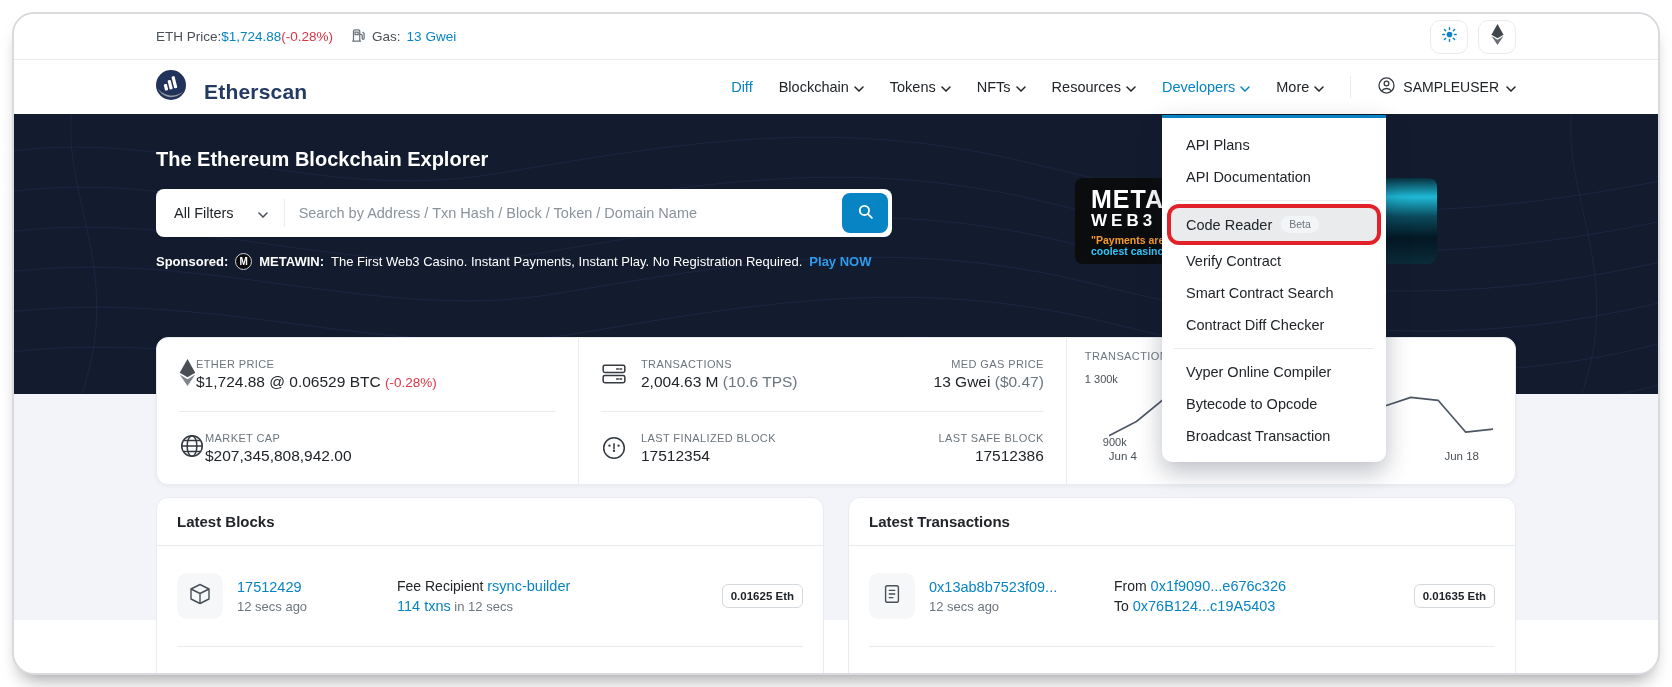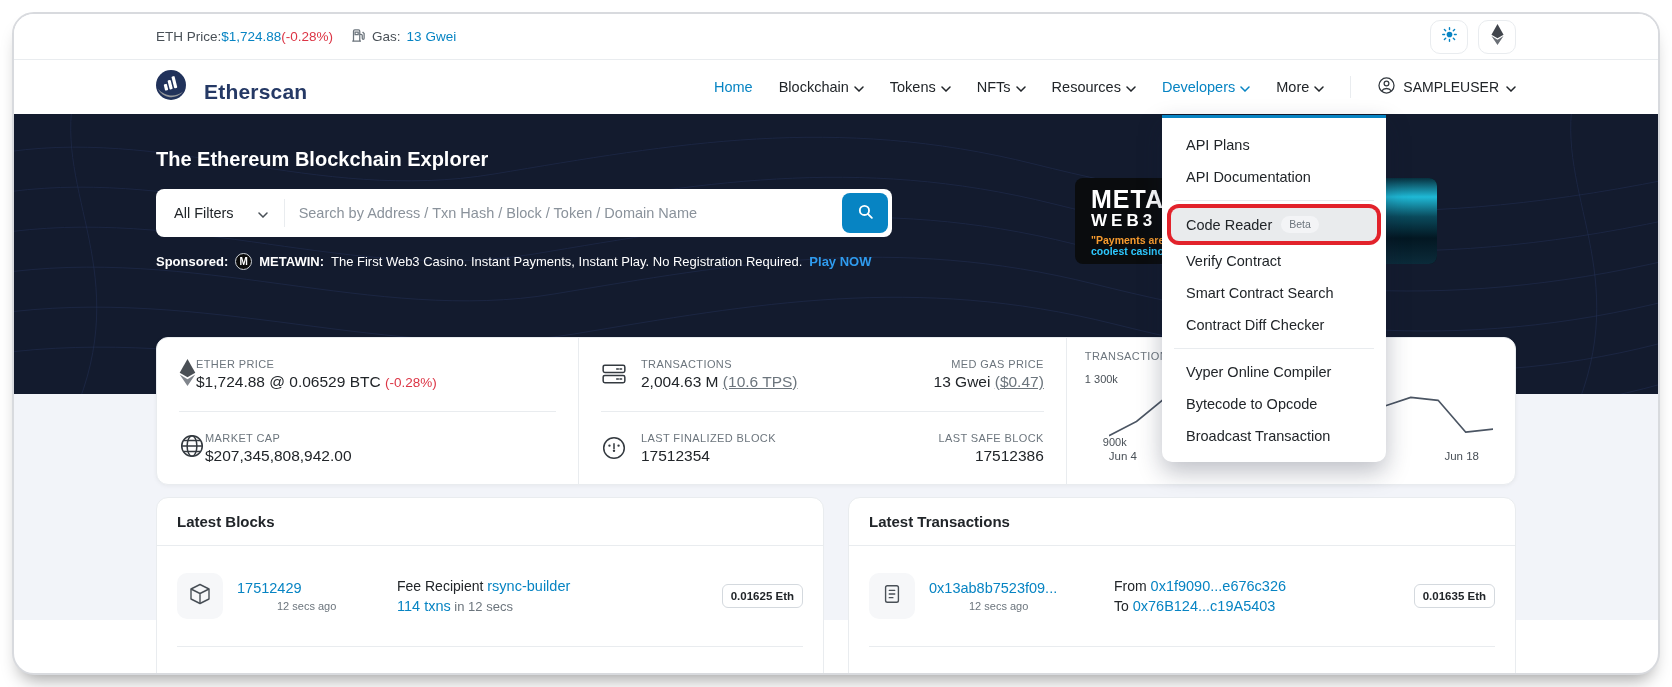--- a/index.html
+++ b/index.html
@@ -81,21 +81,21 @@
   .stat-col { padding:0 22px; display:flex; flex-direction:column; }
   .stat-col.c1 { flex-basis:31%; }
   .stat-col.c2 { flex-basis:36%; border-left:1px solid #e9ecef; border-right:1px solid #e9ecef; }
   .stat-col.c3 { flex-basis:33%; padding:12px 18px 6px; }
   .stat-row { height:73px; display:flex; align-items:center; gap:0; }
   .stat-row + .stat-row { border-top:1px solid #e9ecef; }
   .stat-row.split { justify-content:space-between; }
   .stat-left { display:flex; align-items:flex-end; gap:14px; }
   .stat-label { font-size:11px; color:#6c757d; letter-spacing:.4px; }
   .stat-value { font-size:15.5px; color:#212529; margin-top:3px; }
-  .stat-value .gray { color:#6c757d;text-decoration:underline; }
+  .stat-value .gray { color:#6c757d; }
   .stat-value .red { color:#dc3545; font-size:13.5px; }
   .stat-right { text-align:right; }
 
   .chart-title { font-size:11px; color:#6c757d; letter-spacing:.4px; }
   .chart-area { position:relative; height:84px; margin-top:4px; }
   .chart-ylab-top { position:absolute; left:0; top:7px; font-size:11px; color:#495057; }
   .chart-ylab-bot { position:absolute; left:18px; bottom:2px; font-size:11px; color:#495057; }
   .chart-svg { position:absolute; left:24px; right:4px; top:6px; height:72px; width:calc(100% - 28px); }
   .chart-xlabs { position:relative; height:16px; font-size:11.5px; color:#495057; }
   .xt1 { position:absolute; left:24px; } .xt2 { position:absolute; left:45%; } .xt3 { position:absolute; right:18px; }
@@ -103,21 +103,21 @@
   .latest-cards { width:1360px; margin:12px auto 0; display:flex; gap:24px; }
   .latest-card { flex:1; background:#fff; border:1px solid #e9ecef; border-radius:12px; height:220px; overflow:hidden; }
   .latest-header { padding:15px 20px; font-size:15px; font-weight:bold; color:#212529; border-bottom:1px solid #e9ecef; }
   .latest-row { display:flex; align-items:center; min-height:100px; padding:0 20px; }
   .row-divider { height:1px; background:#e9ecef; margin:0 20px; }
   .icon-box { width:46px; height:46px; background:#f6f7f9; border-radius:10px;
     display:flex; align-items:center; justify-content:center; flex:none; }
   .row-col-a { width:160px; margin-left:14px; }
   .row-col-b { flex:1; }
   .row-link { color:#0784c3; font-size:14.5px; cursor:pointer; }
-  .row-time { color:#6c757d; font-size:11px; margin-top:4px;margin-left:40px; }
+  .row-time { color:#6c757d; font-size:13px; margin-top:4px; }
   .row-line { font-size:14px; color:#212529; }
   .row-line + .row-line { margin-top:4px; }
   .row-line .sub { color:#6c757d; font-size:13px; }
   .value-badge { border:1px solid #d4d9de; border-radius:6px; padding:5px 8px; font-size:11.5px;
     font-weight:bold; color:#212529; white-space:nowrap; }
 </style>
 </head>
 <body>
 
 <div class="frame">
@@ -173,21 +173,21 @@
               <rect x="8.5" y="13.5" width="3.4" height="7" rx="1"></rect>
               <rect x="13.5" y="10.5" width="3.4" height="10" rx="1"></rect>
               <rect x="18.5" y="7.5" width="3.4" height="13" rx="1"></rect>
             </g>
           </svg>
         </span>
         <span class="brand-name">Etherscan</span>
       </div>
       <div class="nav-links">
         <a class="nav-link active">
-          <span>Home</span>
+          <span>Diff</span>
         </a>
         <a class="nav-link">
           <span>Blockchain</span>
           <span><svg width="10" height="6" viewBox="0 0 10 6">
                 <path d="M1 1l4 4 4-4" fill="none" stroke="currentColor" stroke-width="1.5" stroke-linecap="round"></path>
               </svg></span>
         </a>
         <a class="nav-link">
           <span>Tokens</span>
           <span><svg width="10" height="6" viewBox="0 0 10 6">

